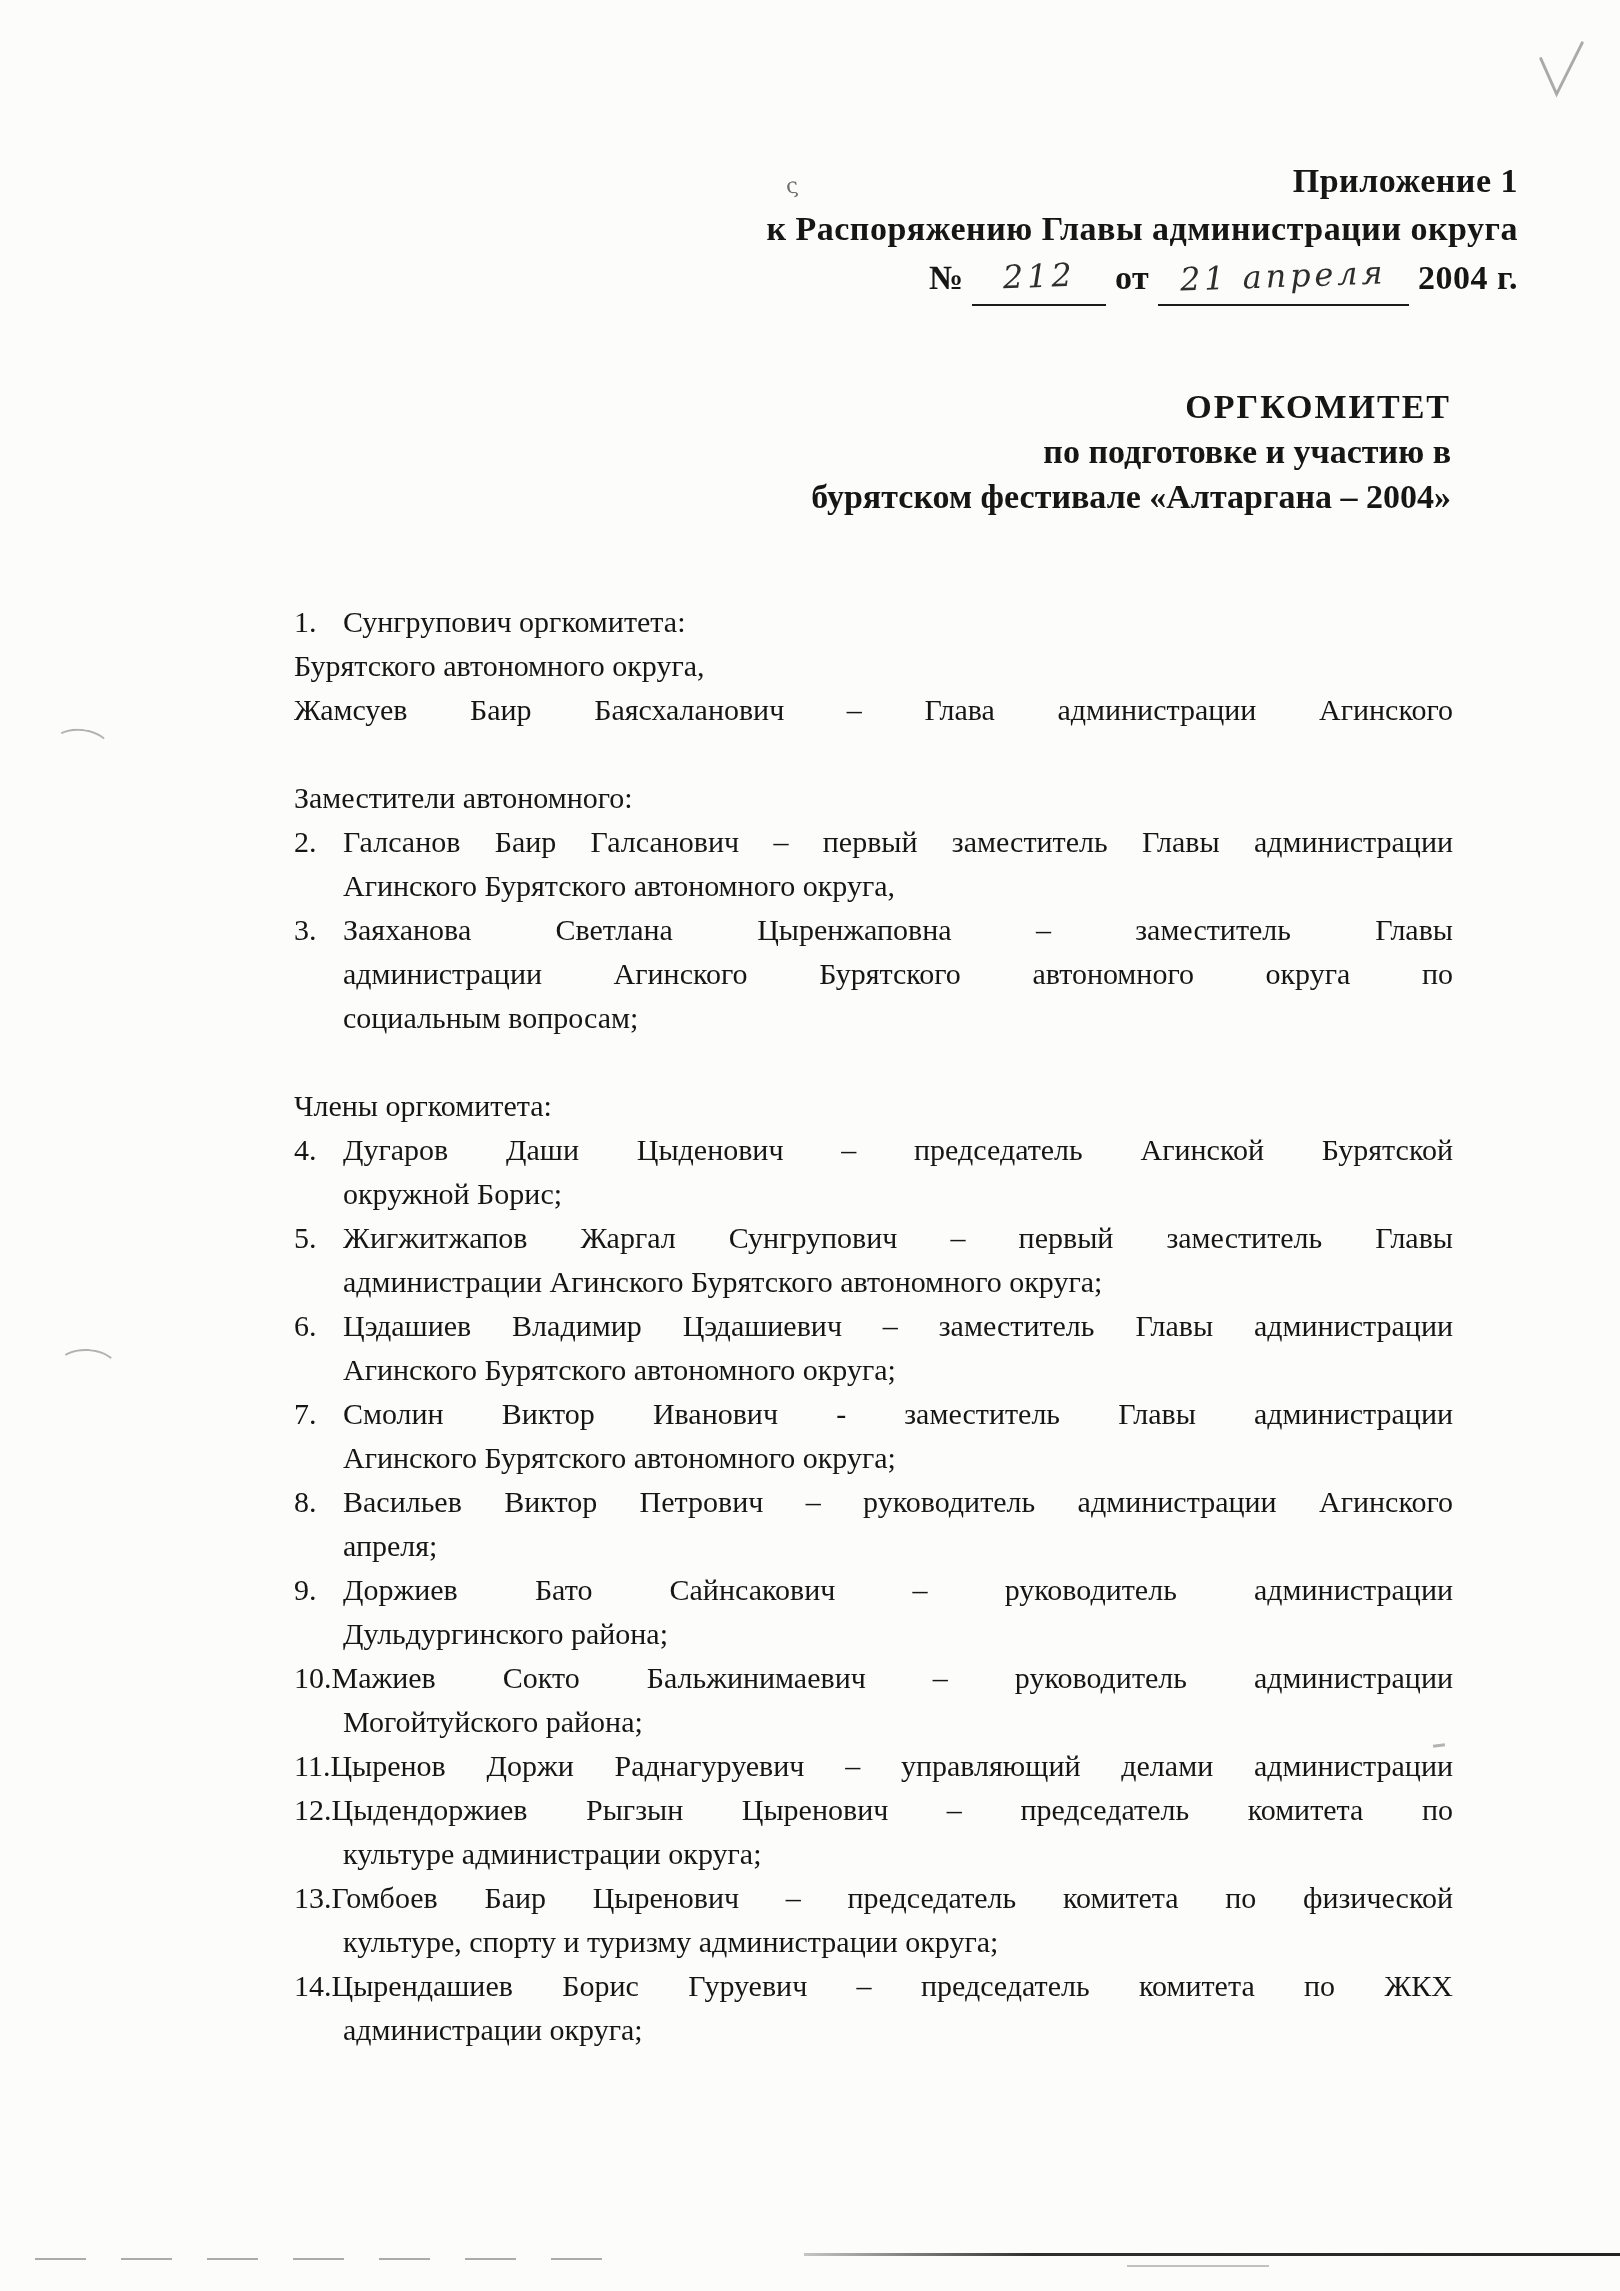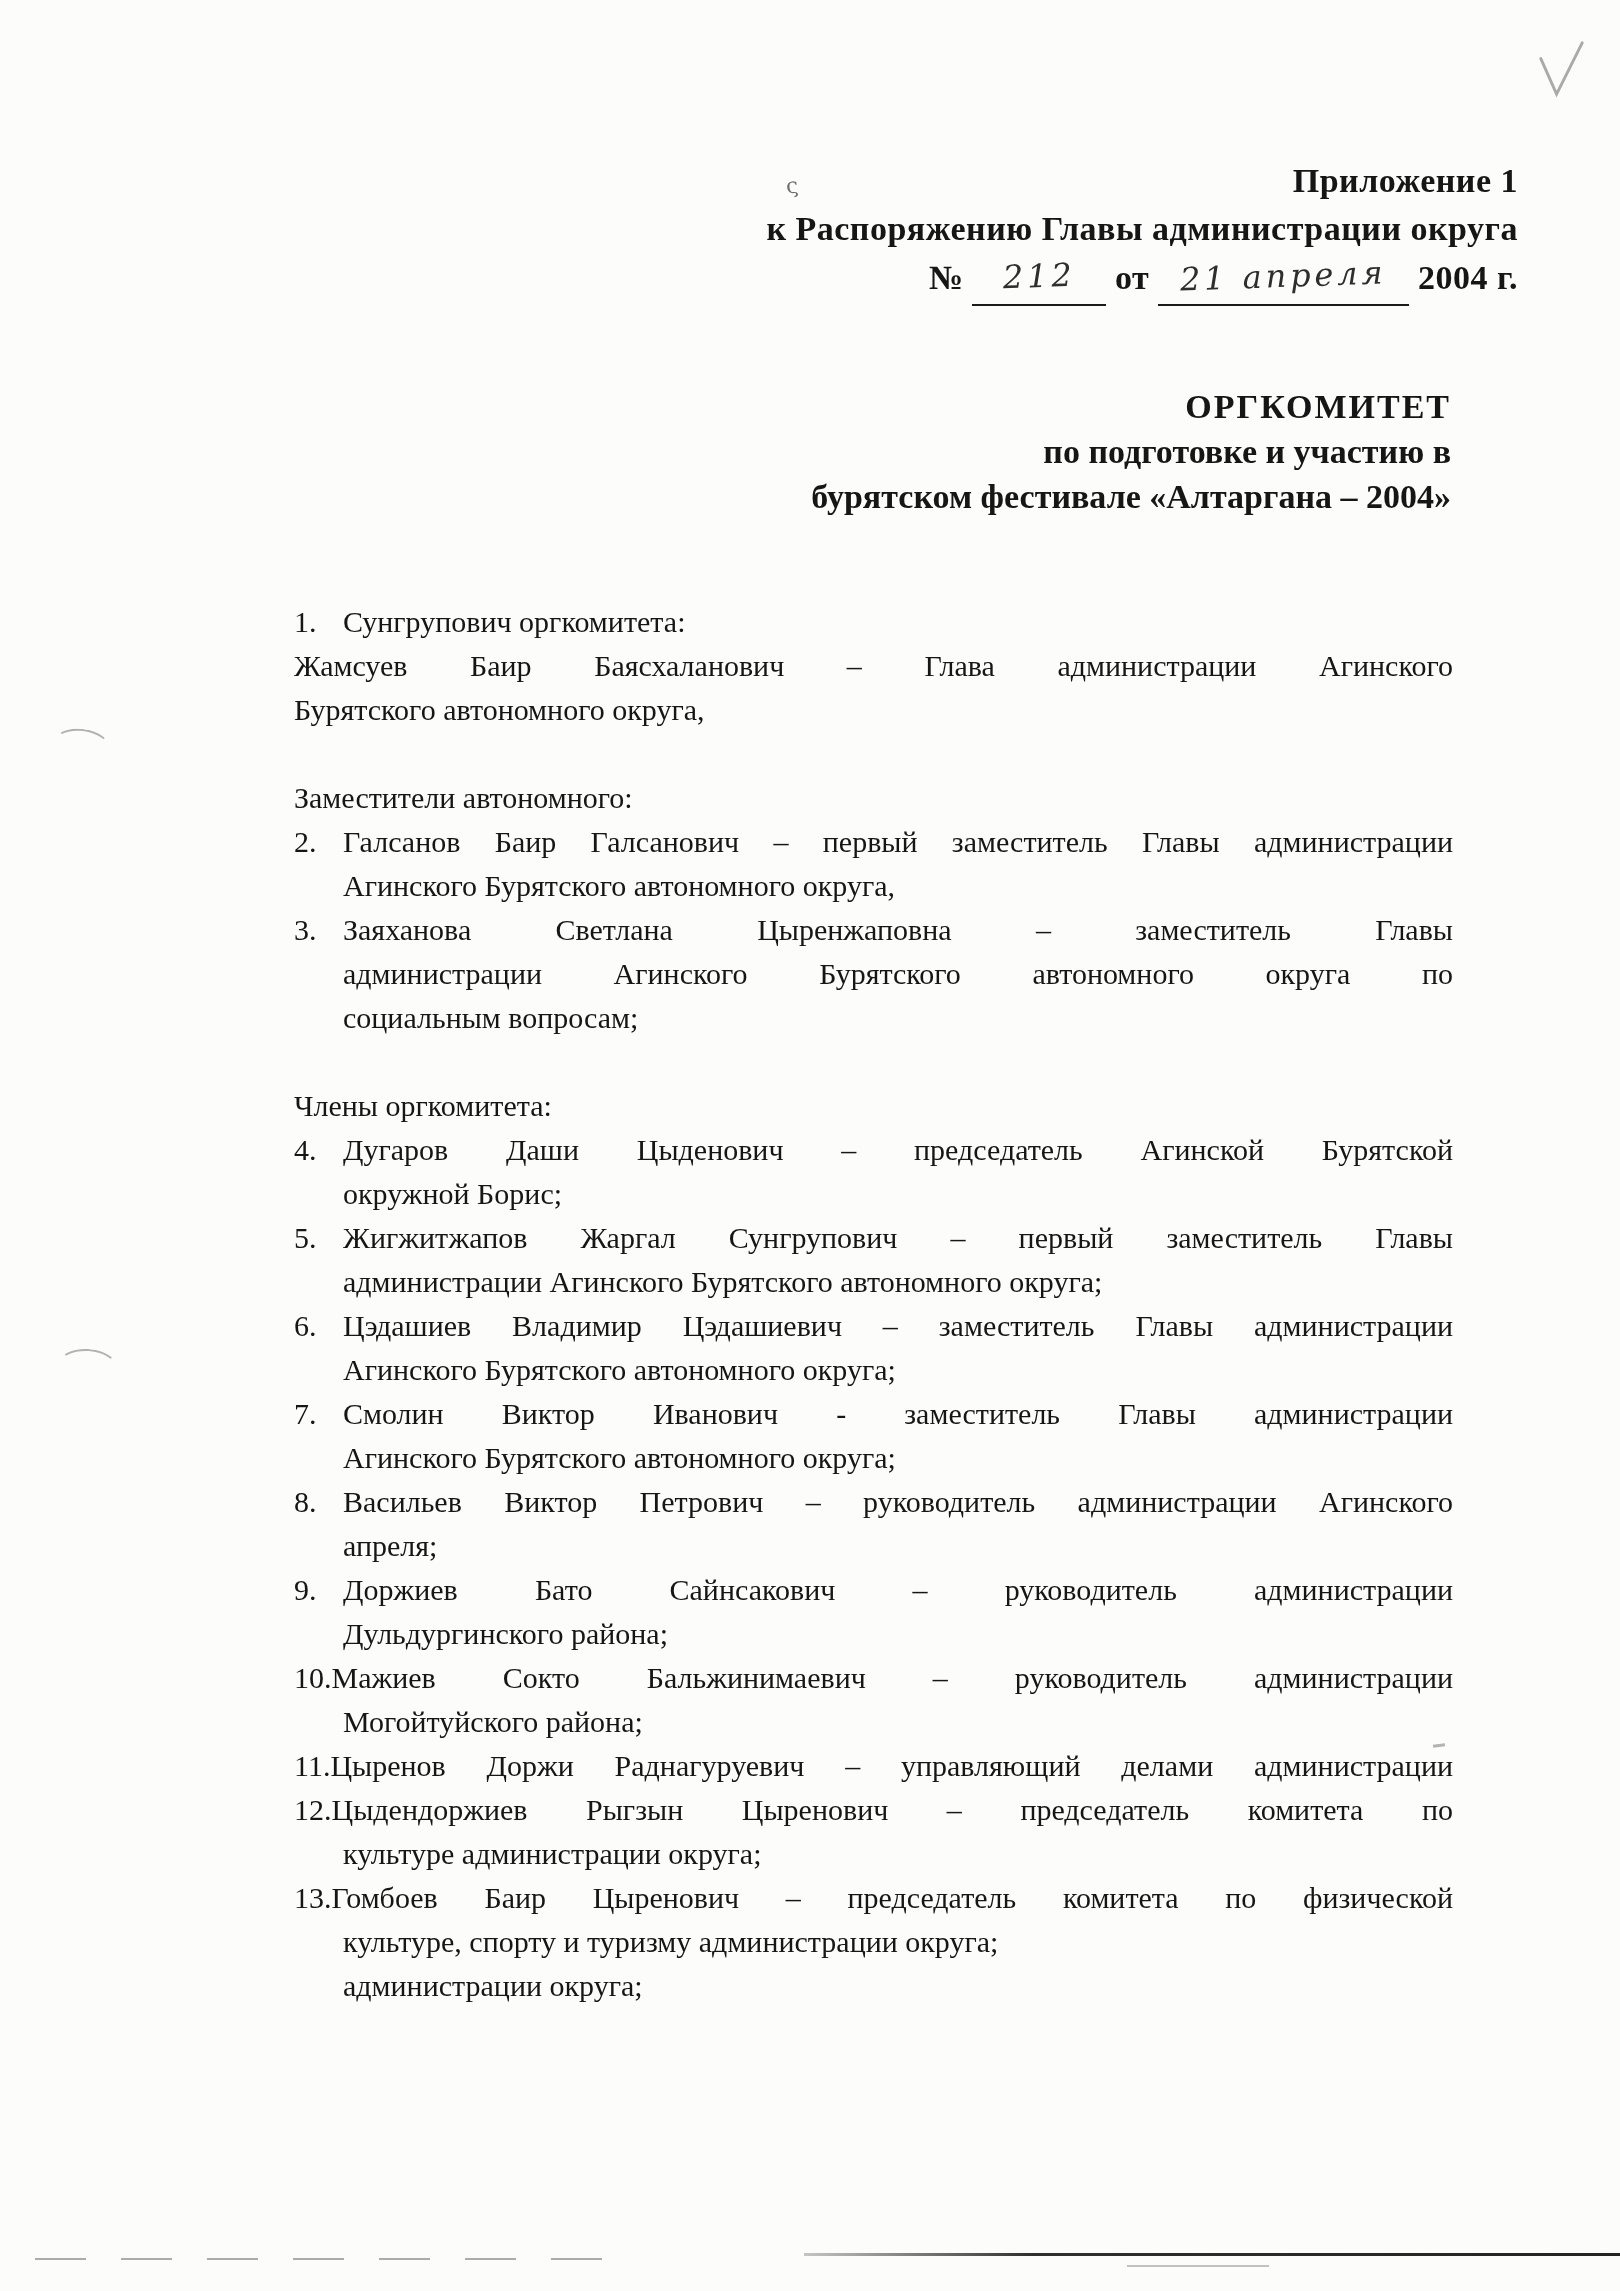--- a/index.html
+++ b/index.html
@@ -116,25 +116,25 @@
     <div class="t1">ОРГКОМИТЕТ</div>
     <div>по подготовке и участию в</div>
     <div>бурятском фестивале «Алтаргана – 2004»</div>
   </div>
 
   <div class="body">
     <div class="ln">
         <span class="num">1.</span>
         <span class="txt">Сунгрупович оргкомитета:</span>
       </div>
+    <div class="ln">
+        <span class="txt">Бурятского автономного округа,</span>
+      </div>
     <div class="ln j">
         <span class="txt">Жамсуев Баир Баясхаланович – Глава администрации Агинского</span>
-      </div>
-    <div class="ln">
-        <span class="txt">Бурятского автономного округа,</span>
       </div>
     <div class="ln gap"></div>
     <div class="ln">
         <span class="txt">Заместители автономного:</span>
       </div>
     <div class="ln j">
         <span class="num">2.</span>
         <span class="txt">Галсанов Баир Галсанович – первый заместитель Главы администрации</span>
       </div>
     <div class="ln cont">
@@ -213,20 +213,24 @@
       </div>
     <div class="ln cont">
         <span class="txt">культуре администрации округа;</span>
       </div>
     <div class="ln j tight">
         <span class="num">13.</span>
         <span class="txt">Гомбоев Баир Цыренович – председатель комитета по физической</span>
       </div>
     <div class="ln cont">
         <span class="txt">культуре, спорту и туризму администрации округа;</span>
+      </div>
+    <div class="ln j tight">
+        <span class="num">14.</span>
+        <span class="txt">Цырендашиев Борис Гуруевич – председатель комитета по ЖКХ</span>
       </div>
     <div class="ln cont">
         <span class="txt">администрации округа;</span>
       </div>
   </div>
 
   <div class="scan-left"></div>
   <div class="scan-right"></div>
   <div class="scan-right-sub"></div>
   <div class="speck"></div>

